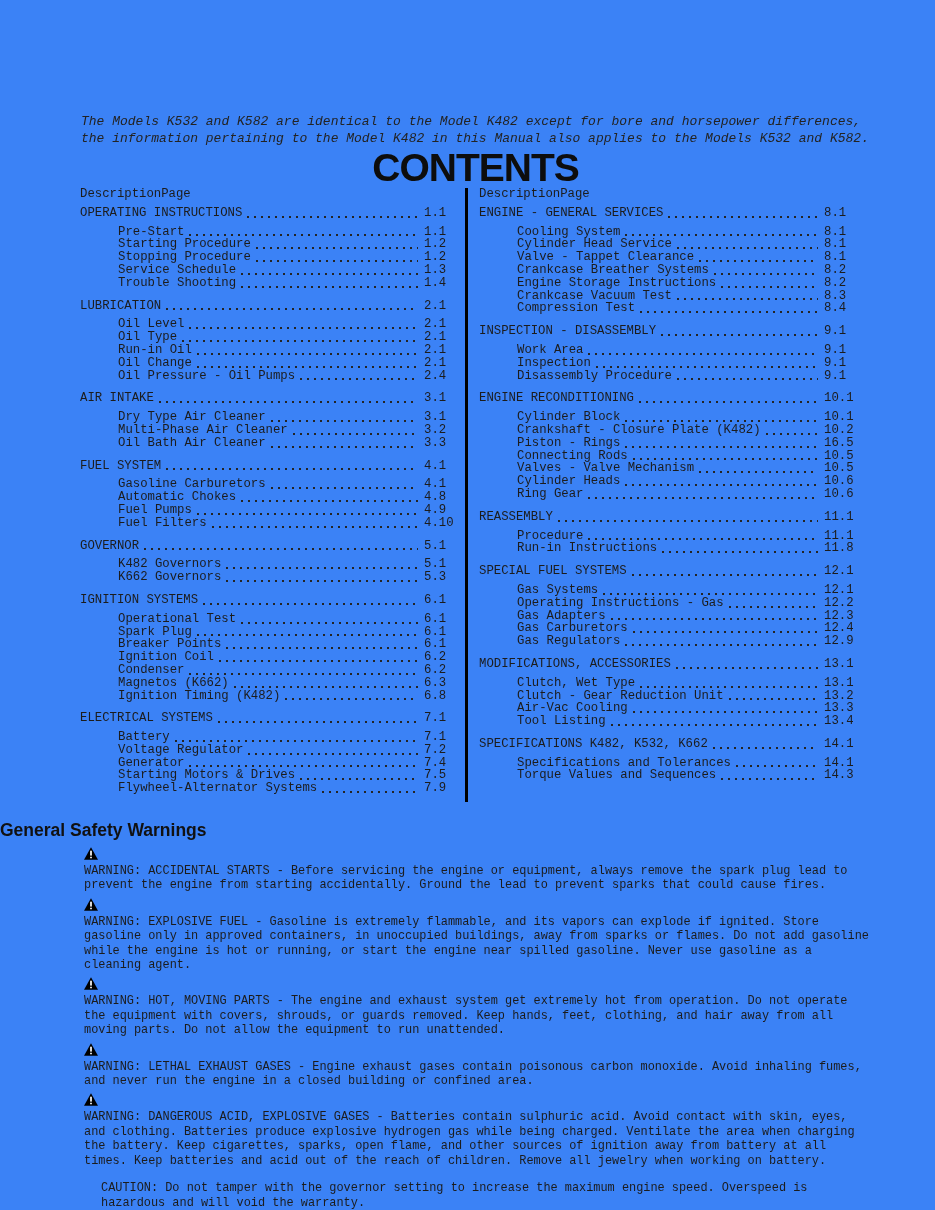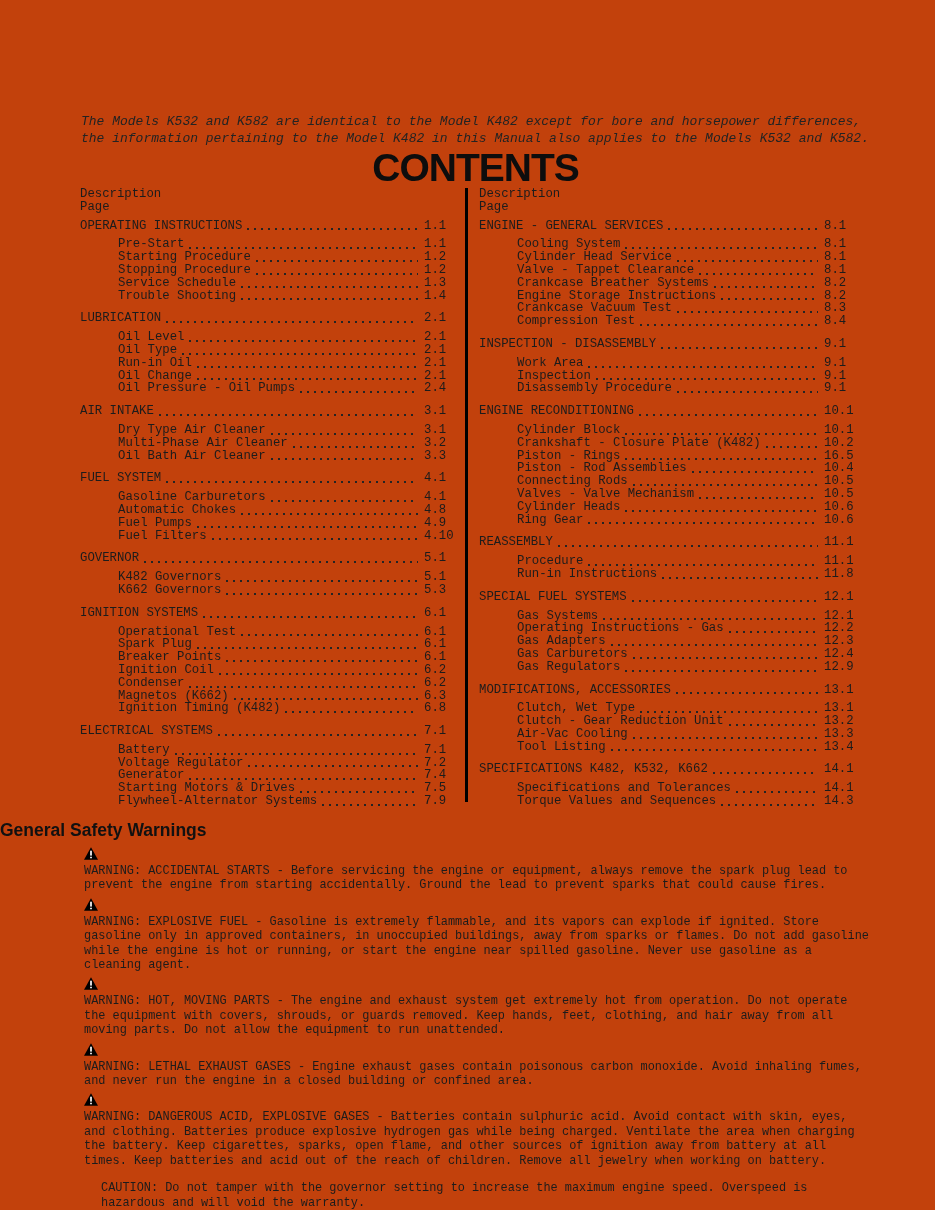--- a/index.html
+++ b/index.html
@@ -1,38 +1,38 @@
 <!DOCTYPE html>
 <html><head>
 <meta charset="utf-8">
 <style>
   html,body{margin:0;padding:0;background:#e8e8e8;}
   .page{
-    position:relative;width:935px;height:1210px;background:#c2410c;
+    position:relative;width:935px;height:1210px;background:#3b82f6;
     margin:0 auto;overflow:hidden;color:#1c1c1c;
     font-family:"Liberation Mono","DejaVu Sans Mono",monospace;
   }
   
   .intro{
     position:absolute;left:81px;top:113px;width:800px;
     font-style:italic;font-size:13px;line-height:17px;color:#232323;
   }
   
   .contents-title{
     position:absolute;left:8px;top:146px;width:100%;text-align:center;
     font-family:"Liberation Sans",sans-serif;font-weight:bold;
     font-size:39px;letter-spacing:-1px;color:#0d0d0d;
   }
   
   .toc{position:absolute;left:80px;top:188px;width:778px;display:flex;align-items:flex-start;}
   .toc-col{font-size:12.3px;line-height:12.8px;}
   .toc-col-left{width:378px;}
   .toc-divider{width:3px;background:#000;height:614px;margin-left:7px;flex:0 0 auto;}
   .toc-col-right{flex:1;padding-left:11px;}
-  .toc-header{display:flex;justify-content:flex-start;margin-bottom:0;flex-direction:column;}
+  .toc-header{display:flex;justify-content:flex-start;margin-bottom:0;}
   .toc-row{display:flex;align-items:baseline;}
   .toc-section-row{margin-top:10px;margin-bottom:6px;align-items:flex-end;}
   .toc-first{margin-top:6px;}
   .toc-label{white-space:nowrap;}
   .toc-item-row .toc-label{padding-left:38px;}
   .leader{
     flex:1;min-width:10px;height:3px;align-self:flex-end;margin:0 6px 2px 5px;
     background-image:repeating-linear-gradient(90deg,#242424 0,#242424 1.8px,transparent 1.8px,transparent 7px);
     background-position:0 1px;background-size:100% 2px;background-repeat:no-repeat;
   }
@@ -341,25 +341,20 @@
             <span class="toc-label">Crankshaft - Closure Plate  (K482)</span>
             <span class="leader"></span>
             <span class="toc-page">10.2</span>
           </div>
           <div class="toc-row toc-item-row">
             <span class="toc-label">Piston - Rings</span>
             <span class="leader"></span>
             <span class="toc-page">16.5</span>
           </div>
           <div class="toc-row toc-item-row">
-            <span class="toc-label">Piston - Rod Assemblies</span>
-            <span class="leader"></span>
-            <span class="toc-page">10.4</span>
-          </div>
-          <div class="toc-row toc-item-row">
             <span class="toc-label">Connecting Rods</span>
             <span class="leader"></span>
             <span class="toc-page">10.5</span>
           </div>
           <div class="toc-row toc-item-row">
             <span class="toc-label">Valves - Valve Mechanism</span>
             <span class="leader"></span>
             <span class="toc-page">10.5</span>
           </div>
           <div class="toc-row toc-item-row">

